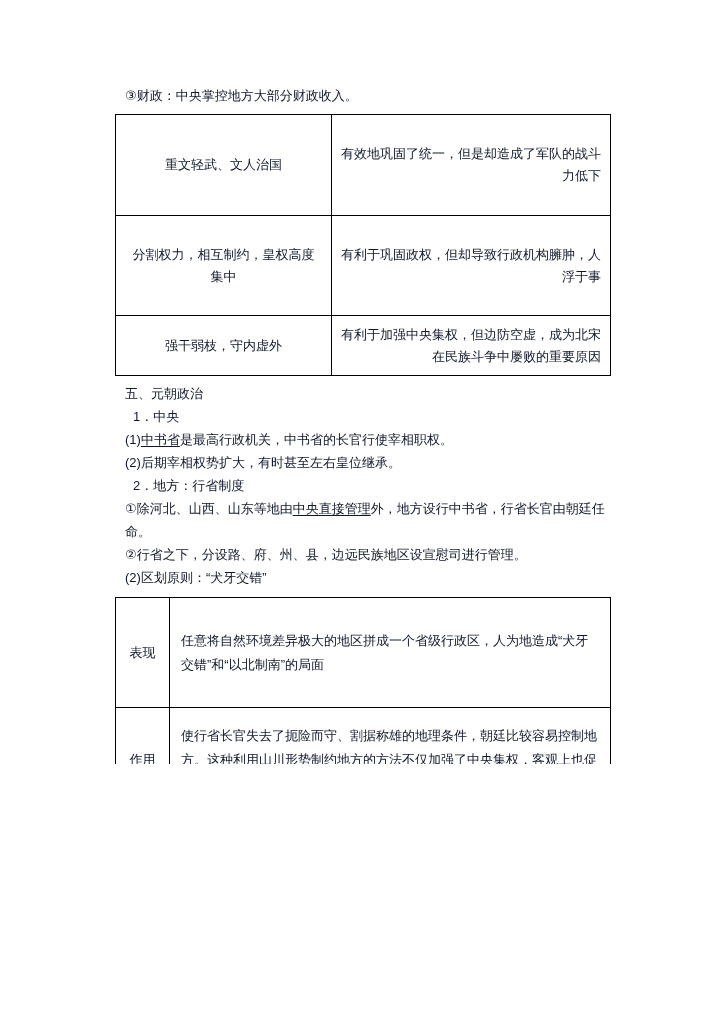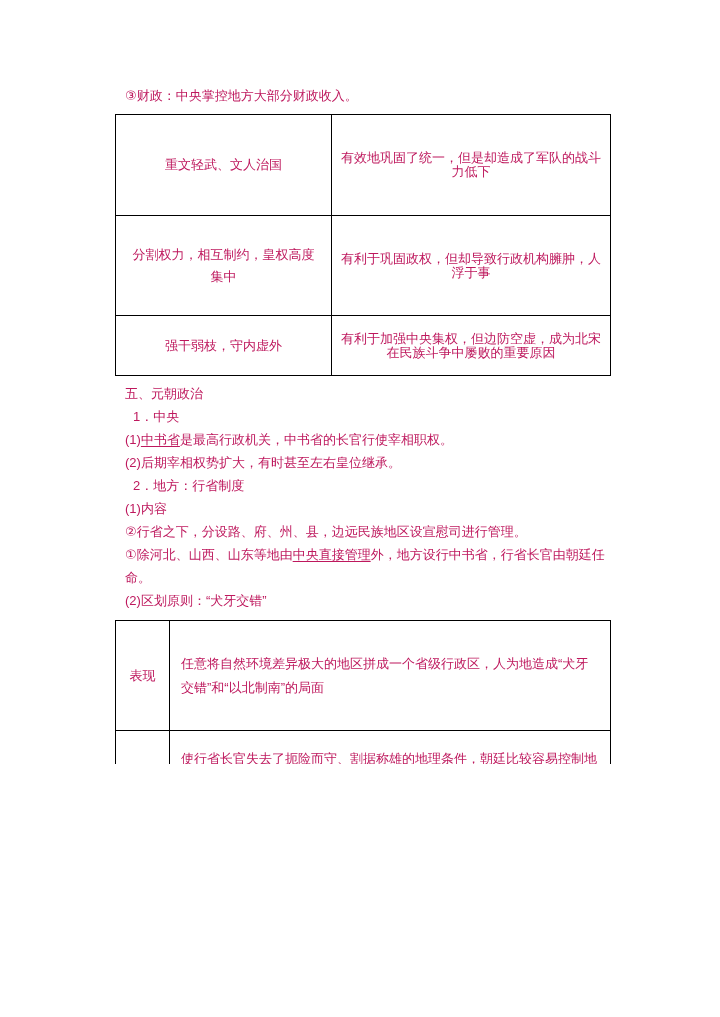--- a/index.html
+++ b/index.html
@@ -2,21 +2,21 @@
 <html><head>
 <meta charset="utf-8">
 <style>
   html, body { margin: 0; padding: 0; background: #ffffff; }
   .page {
     position: relative;
     width: 720px;
     height: 764px;
     background: #ffffff;
     font-family: "Liberation Sans", "DejaVu Sans", sans-serif;
-    color: #be185d;
+    color: #0f172a;
     overflow: hidden;
   }
   .content {
     position: absolute;
     left: 115px;
     top: 84px;
     width: 496px;
     font-size: 13px;
     line-height: 23px;
   }
@@ -33,21 +33,21 @@
   }
   td, th {
     border: 1px solid #000000;
     font-weight: normal;
   }
 
   .t1 { margin-top: 7px; margin-bottom: 6px; }
   .t1 th { height: 46px; text-align: center; vertical-align: middle; }
   .t1 .w-feature { width: 216px; }
   .t1 td.c-feature { text-align: center; vertical-align: middle; padding: 0 12px; line-height: 22px; margin-top: 8px; }
-  .t1 td.c-impact  { text-align: center; vertical-align: middle; padding: 4px 9px; line-height: 14px; }
+  .t1 td.c-impact  { text-align: right; vertical-align: middle; padding: 4px 9px; line-height: 22px; }
   .t1 tr.r0 { height: 101px; }
   .t1 tr.r1 { height: 100px; }
   .t1 tr.r2 { height: 60px; }
 
   .t2 { margin-top: 8px; }
   .t2 .w-label { width: 54px; }
   .t2 td.c-label { text-align: center; vertical-align: middle; }
   .t2 td.c-text  { text-align: left; vertical-align: middle; padding: 8px 11px; line-height: 24px; }
   .t2 tr.r0 { height: 110px; }
   .t2 tr.r1 { height: 104px; }
@@ -81,25 +81,24 @@
     </tbody>
       </table>
 
     <div class="para">五、元朝政治</div>
     <div class="para num">1．中央</div>
 
     <div class="para"><span>(1)</span><span class="u">中书省</span><span>是最高行政机关，中书省的长官行使宰相职权。</span></div>
 
     <div class="para">(2)后期宰相权势扩大，有时甚至左右皇位继承。</div>
     <div class="para num">2．地方：行省制度</div>
-    <div class="para">(1)内容</div>
+
+    <div class="para circ"><span>①除河北、山西、山东等地由</span><span class="u">中央直接管理</span><span>外，地方设行中书省，行省长官由朝廷任命。</span></div>
 
     <div class="para circ">②行省之下，分设路、府、州、县，边远民族地区设宣慰司进行管理。</div>
-
-    <div class="para circ"><span>①除河北、山西、山东等地由</span><span class="u">中央直接管理</span><span>外，地方设行中书省，行省长官由朝廷任命。</span></div>
 
 
     <div class="para">(2)区划原则：“犬牙交错”</div>
 
     <table class="t2">
       <colgroup>
         <col class="w-label">
         <col>
       </colgroup>
       <tbody>

